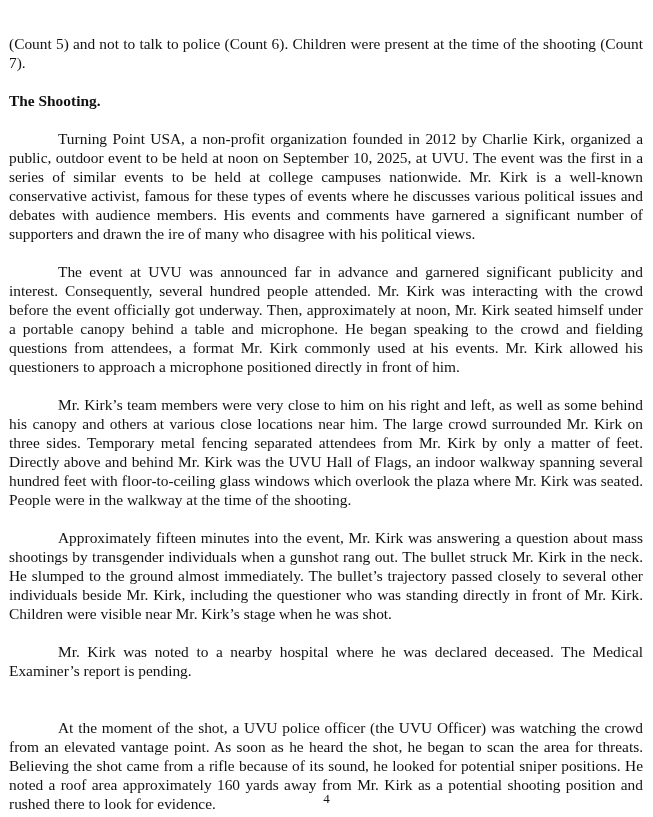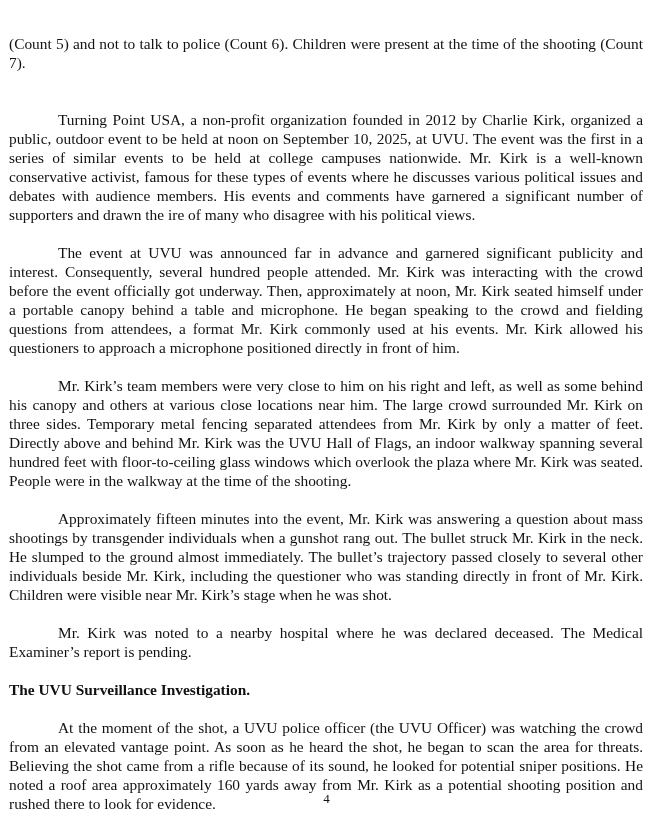--- a/index.html
+++ b/index.html
@@ -22,36 +22,36 @@
     text-align: center; font-size: 13px; line-height: 16px;
   }
 </style>
 </head>
 <body>
 
 <div class="page">
   <p>(Count 5) and not to talk to police (Count 6). Children were present at the time of the shooting (Count 7).</p>
   <div class="gap"></div>
 
+  <h2>The Shooting.</h2>
   <div class="gap"></div>
 
   <p class="indent">Turning Point USA, a non-profit organization founded in 2012 by Charlie Kirk, organized a public, outdoor event to be held at noon on September 10, 2025, at UVU. The event was the first in a series of similar events to be held at college campuses nationwide. Mr. Kirk is a well-known conservative activist, famous for these types of events where he discusses various political issues and debates with audience members. His events and comments have garnered a significant number of supporters and drawn the ire of many who disagree with his political views.</p>
   <div class="gap"></div>
 
   <p class="indent">The event at UVU was announced far in advance and garnered significant publicity and interest. Consequently, several hundred people attended. Mr. Kirk was interacting with the crowd before the event officially got underway. Then, approximately at noon, Mr. Kirk seated himself under a portable canopy behind a table and microphone. He began speaking to the crowd and fielding questions from attendees, a format Mr. Kirk commonly used at his events. Mr. Kirk allowed his questioners to approach a microphone positioned directly in front of him.</p>
   <div class="gap"></div>
 
   <p class="indent">Mr. Kirk’s team members were very close to him on his right and left, as well as some behind his canopy and others at various close locations near him. The large crowd surrounded Mr. Kirk on three sides. Temporary metal fencing separated attendees from Mr. Kirk by only a matter of feet. Directly above and behind Mr. Kirk was the UVU Hall of Flags, an indoor walkway spanning several hundred feet with floor-to-ceiling glass windows which overlook the plaza where Mr. Kirk was seated. People were in the walkway at the time of the shooting.</p>
   <div class="gap"></div>
 
   <p class="indent">Approximately fifteen minutes into the event, Mr. Kirk was answering a question about mass shootings by transgender individuals when a gunshot rang out. The bullet struck Mr. Kirk in the neck. He slumped to the ground almost immediately. The bullet’s trajectory passed closely to several other individuals beside Mr. Kirk, including the questioner who was standing directly in front of Mr. Kirk. Children were visible near Mr. Kirk’s stage when he was shot.</p>
   <div class="gap"></div>
 
   <p class="indent">Mr. Kirk was noted to a nearby hospital where he was declared deceased. The Medical Examiner’s report is pending.</p>
   <div class="gap"></div>
 
-  <h2>The UVU Surveillance Investigation.</h2>
   <div class="gap"></div>
 
   <p class="indent">At the moment of the shot, a UVU police officer (the UVU Officer) was watching the crowd from an elevated vantage point. As soon as he heard the shot, he began to scan the area for threats. Believing the shot came from a rifle because of its sound, he looked for potential sniper positions. He noted a roof area approximately 160 yards away from Mr. Kirk as a potential shooting position and rushed there to look for evidence.</p>
 </div>
 
 <div class="pagenum">4</div>
 
 </body></html>

